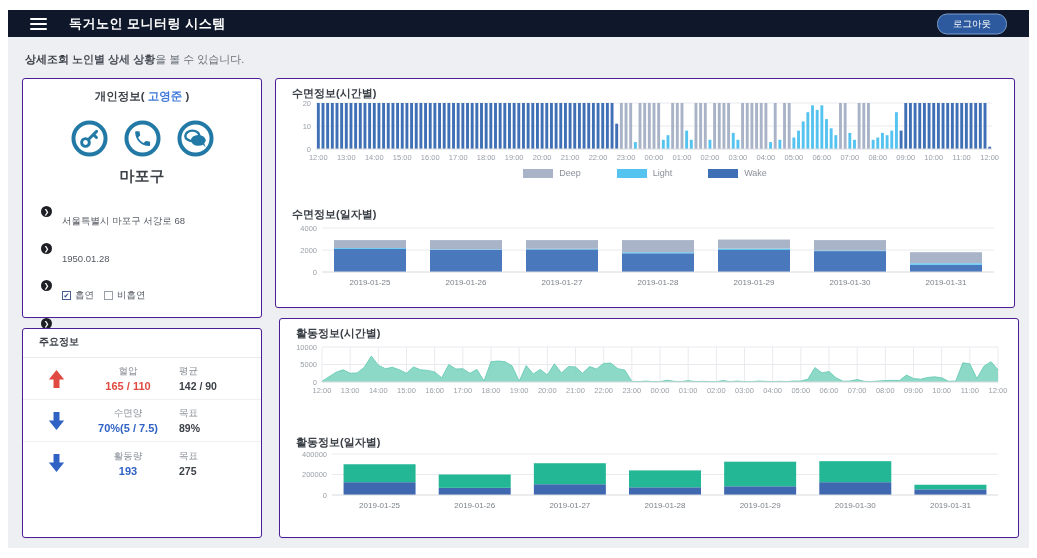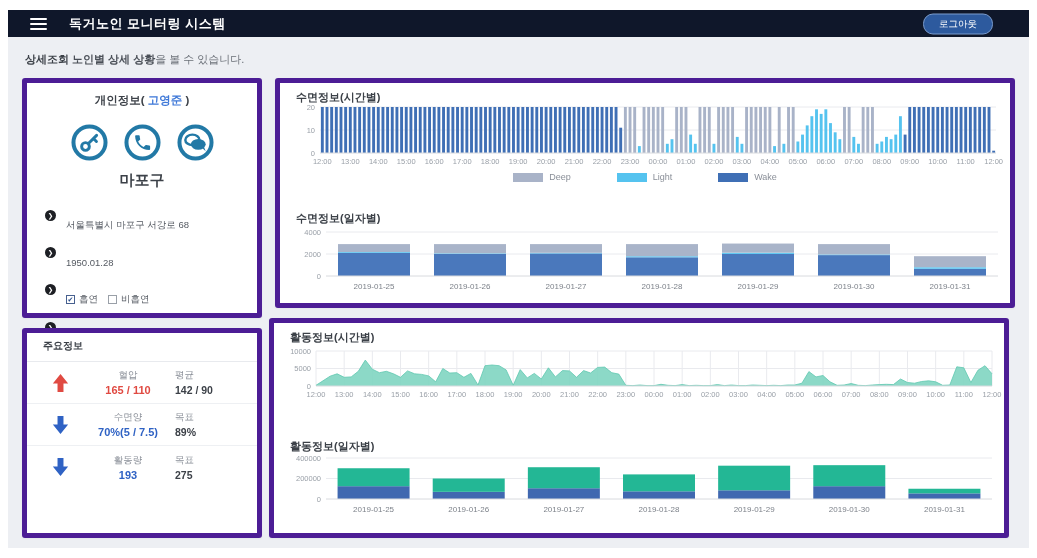--- a/index.html
+++ b/index.html
@@ -4,37 +4,37 @@
 <style>
   * { box-sizing: border-box; margin: 0; padding: 0; }
   html,body { width:1037px; height:558px; background:#ffffff; font-family:"Liberation Sans",sans-serif; overflow:hidden; }
   .app { position:absolute; left:8px; top:10px; width:1021px; height:538px; background:#edeff3; }
 
   
   .header { position:absolute; left:0; top:0; width:100%; height:27px; background:#0f172a; display:flex; align-items:center; }
   .hamburger { margin-left:22px; width:17px; cursor:pointer; }
   .hamburger span { display:block; height:2px; background:#fff; margin:3px 0; border-radius:1px; }
   .app-title { color:#ffffff; font-size:13px; font-weight:bold; margin-left:22px; letter-spacing:0.5px; }
-  .logout { position:absolute; right:36px; top:50%; transform:translateY(-50%); background:#2d5a9e; border:1px solid #7b9ccd; color:#fff; font-size:9.5px; padding:3px 15px; border-radius:10px; cursor:pointer; font-family:inherit; }
+  .logout { position:absolute; right:22px; top:50%; transform:translateY(-50%); background:#2d5a9e; border:1px solid #7b9ccd; color:#fff; font-size:9.5px; padding:3px 15px; border-radius:10px; cursor:pointer; font-family:inherit; }
 
   
   .subheader { position:absolute; left:17px; top:42px; font-size:11px; color:#6b7078; }
   .subheader b { color:#3c4148; font-weight:bold; }
   .subheader .b2 { font-weight:bold; color:#4a4f57; }
 
   
-  .card { position:absolute; background:#fff; border:5px solid #4c1d95; border-radius:3px; box-shadow:0 1px 2px rgba(40,50,70,0.05); }
+  .card { position:absolute; background:#fff; border:1px solid #4c1d95; border-radius:3px; box-shadow:0 1px 2px rgba(40,50,70,0.05); }
   .card-profile { left:14px; top:68px;  width:240px; height:240px; }
   .card-keyinfo { left:14px; top:318px; width:240px; height:210px; }
   .card-sleep   { left:267px; top:68px;  width:740px; height:230px; }
-  .card-activity{ left:261px; top:308px; width:740px; height:220px; }
+  .card-activity{ left:271px; top:308px; width:740px; height:220px; }
 
   .chart-title { position:absolute; left:16px; font-size:11px; font-weight:bold; color:#3c4148; }
   .chart-svg { position:absolute; left:12px; }
-  .legend { position:absolute; top:89px; left:0; right:0; display:flex; justify-content:center; gap:46px; }
+  .legend { position:absolute; top:89px; left:0; right:0; display:flex; justify-content:center; gap:36px; }
   .legend-item { display:flex; align-items:center; gap:6px; }
   .legend-swatch { width:30px; height:9px; display:inline-block; }
   .legend-label { font-size:9px; color:#8a8f98; }
 
   
   .card-profile { display:flex; flex-direction:column; align-items:center; }
   .profile-title { margin-top:10px; font-size:11.5px; font-weight:bold; color:#3c4148; }
   .profile-title .name { color:#3e78d8; }
   .avatar { margin-top:6px; }
   .icon-row { margin-top:10px; display:flex; gap:16px; }

